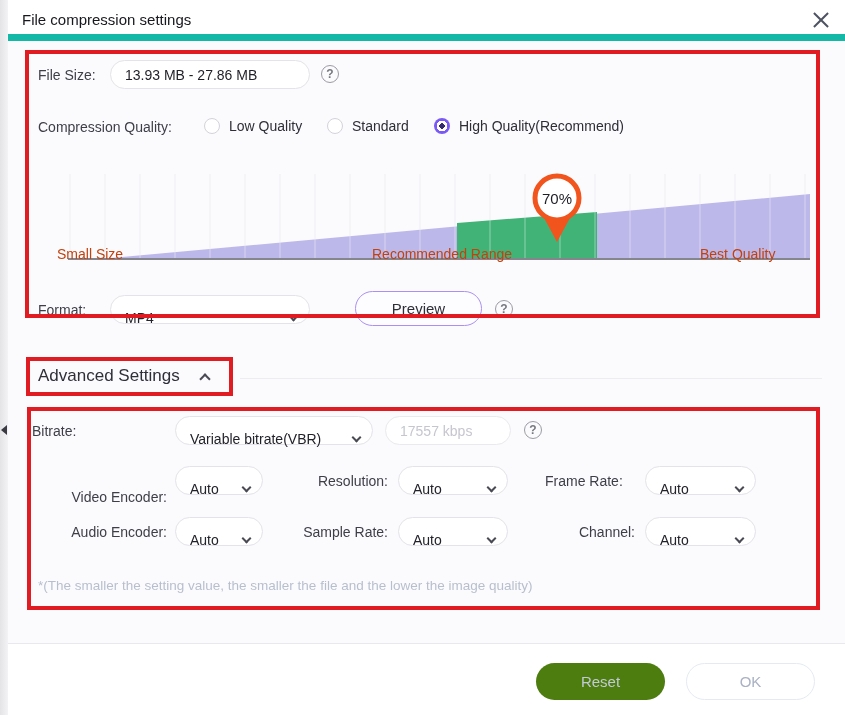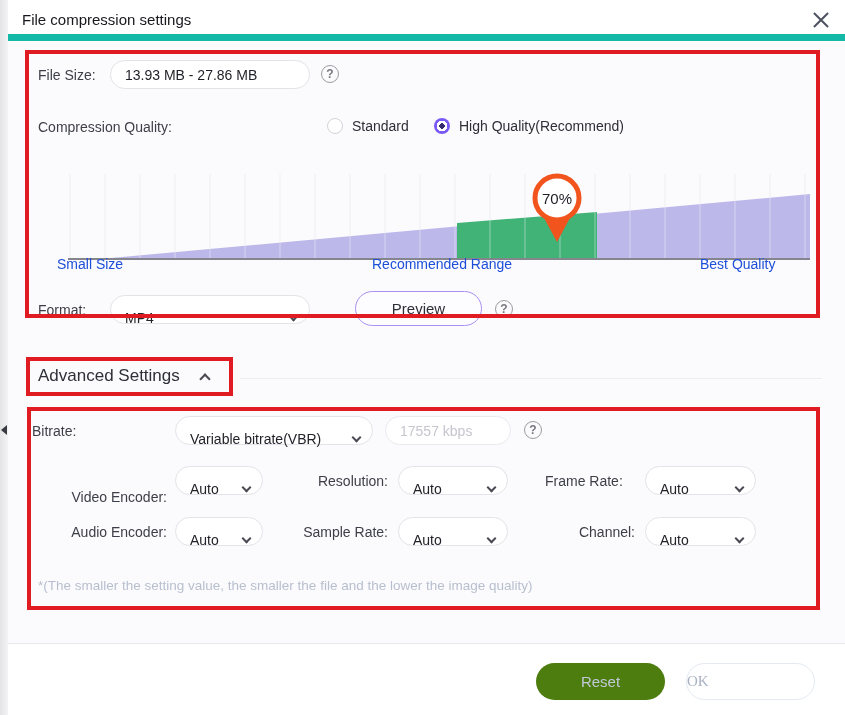--- a/index.html
+++ b/index.html
@@ -47,39 +47,39 @@
           display:flex; align-items:center; justify-content:center; background:transparent; }
 
   
   .radio-opt { position:absolute; top:112px; height:28px; display:flex; align-items:center; gap:9px; cursor:pointer; }
   .radio { width:16px; height:16px; border-radius:50%; border:1.5px solid #d3d3da; background:#fff; flex:0 0 auto; }
   .radio.sel { border:none; background:radial-gradient(circle,#352a6e 0 2.6px,#ffffff 2.6px 5.2px,#7a5af5 5.2px); }
   .radio-txt { font-size:14px; color:#2e2e37; }
 
   
   .slider-svg { position:absolute; left:60px; top:168px; width:755px; height:100px; }
-  .sl-lbl { position:absolute; top:256px; font-size:14px; color:#1d4ed8; z-index:3; }
+  .sl-lbl { position:absolute; top:246px; font-size:14px; color:#c2410c; z-index:3; }
 
   
   .btn-preview { position:absolute; left:355px; top:291px; width:127px; height:35px;
           border:1.5px solid #aa90f3; border-radius:18px; background:#fdfdff; color:#2e2e38;
           font-size:15px; display:flex; align-items:center; justify-content:center; cursor:pointer; }
 
   .adv-header { position:absolute; left:38px; top:366px; font-size:17px; color:#2f2f39; cursor:pointer; }
   .adv-divider { position:absolute; left:240px; top:378px; width:582px; height:1px; background:#ededf1; }
 
   .note { position:absolute; left:38px; top:578px; font-size:13.5px; color:#b7bfce; }
 
   .footer-divider { position:absolute; left:8px; top:643px; width:837px; height:1px; background:#e9e9ed; }
   .btn-reset { position:absolute; left:536px; top:663px; width:129px; height:37px; border:none;
           border-radius:19px; background:#4d7c0f; color:#c2cad9; font-size:15px;
           display:flex; align-items:center; justify-content:center; cursor:pointer; font-family:inherit; }
   .btn-ok { position:absolute; left:686px; top:663px; width:129px; height:37px;
           border:1px solid #e5eaf2; border-radius:19px; background:#fff; color:#a9b1c3; font-size:15px;
-          display:flex; align-items:center; cursor:pointer; font-family:Liberation Serif, serif; }
+          display:flex; align-items:center; justify-content:center; cursor:pointer; font-family:Liberation Sans, sans-serif; }
 
   
   .ann { position:absolute; border:4px solid #e11b22; z-index:10; pointer-events:none; }
   .ann1 { left:25px; top:50px; width:795px; height:268px; }
   .ann2 { left:26px; top:357px; width:207px; height:39px; }
   .ann3 { left:27px; top:407px; width:793px; height:203px; }
 </style>
 </head>
 <body>
 
@@ -89,20 +89,24 @@
   <div class="titlebar">
     <div class="title">File compression settings</div>
     <div class="close"></div>
   </div>
 
   <div class="lbl" style="left:38px; top:67px;">File Size:</div>
   <input class="txt" style="left: 110px; top: 60px; width: 200px;" value="13.93 MB - 27.86 MB">
   <div class="help" style="left:321px; top:65px;">?</div>
 
   <div class="lbl" style="left:38px; top:119px;">Compression Quality:</div>
+  <div class="radio-opt" style="left:204px;">
+    <span class="radio"></span>
+    <span class="radio-txt">Low Quality</span>
+  </div>
   <div class="radio-opt" style="left:327px;">
     <span class="radio"></span>
     <span class="radio-txt">Standard</span>
   </div>
   <div class="radio-opt" style="left:434px;">
     <span class="radio sel"></span>
     <span class="radio-txt">High Quality(Recommend)</span>
   </div>
 
   <svg class="slider-svg" viewBox="0 0 755 100">

